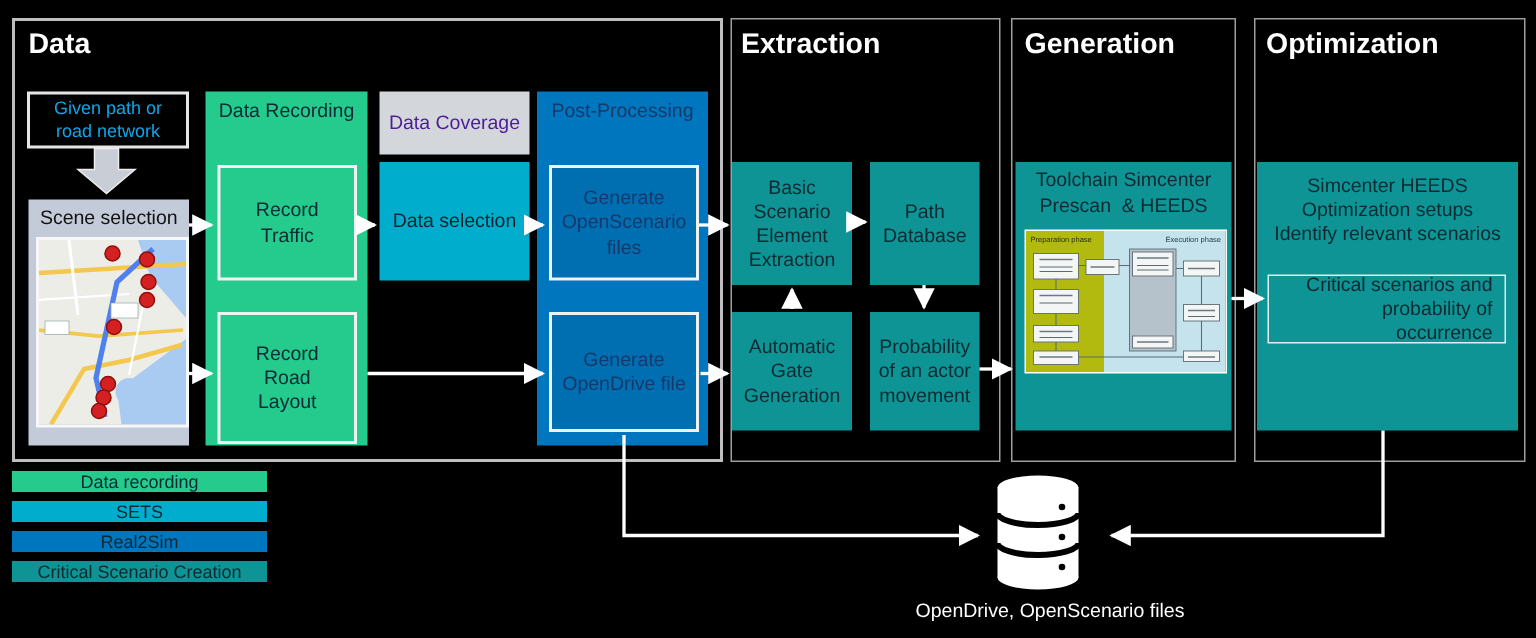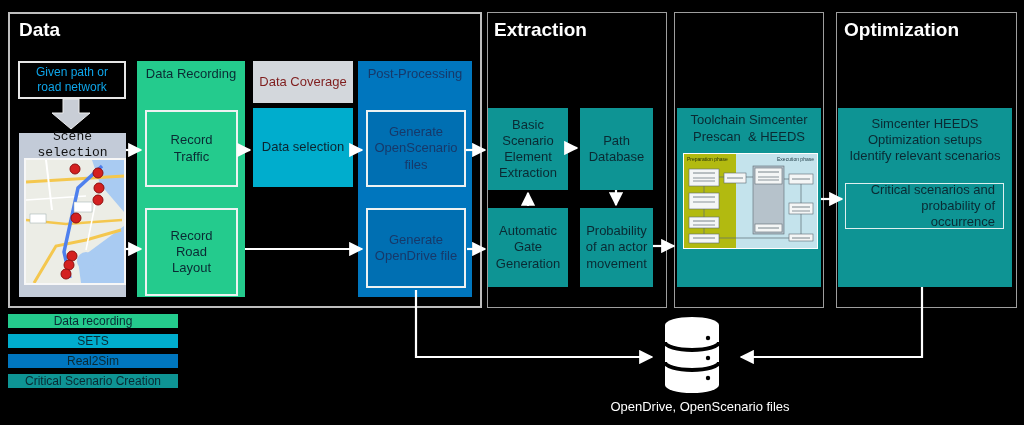--- a/index.html
+++ b/index.html
@@ -31,26 +31,27 @@
 
 <div id="stage">
 
   <div class="panel" style="left:8px;top:12px;width:474px;height:296px;border:2px solid #bebebe;"></div>
   <div class="panel" style="left:487px;top:12px;width:180px;height:296px;border:1.5px solid #9e9e9e;"></div>
   <div class="panel" style="left:674px;top:12px;width:150px;height:296px;border:1.5px solid #9e9e9e;"></div>
   <div class="panel" style="left:836px;top:12px;width:181px;height:296px;border:1.5px solid #9e9e9e;"></div>
 
   <div class="panel-title" style="left:19px;top:19px;">Data</div>
   <div class="panel-title" style="left:494px;top:19px;">Extraction</div>
+  <div class="panel-title" style="left:683px;top:19px;">Generation</div>
   <div class="panel-title" style="left:844px;top:19px;">Optimization</div>
 
   <div class="box fs12" style="left:18px;top:61px;width:108px;height:38px;background:#000;border:2px solid #e6e6e6;color:#0ea5e9;padding:0 6px;">Given path or road network</div>
 
   <div class="box" style="left: 19px; top: 133px; width: 107px; height: 164px; background-color: rgb(195, 203, 216);"></div>
-  <div class="box fs13" style="left:19px;top:137px;width:107px;height:16px;color:#111;font-family:Liberation Mono, monospace;">Scene selection</div>
+  <div class="box fs13" style="left:19px;top:137px;width:107px;height:16px;color:#111;">Scene selection</div>
   <svg style="position:absolute;left:24px;top:158px;border:2px solid #f7f7f7;" width="98" height="123" viewBox="0 0 98 123">
     <rect x="0" y="0" width="98" height="123" fill="#ecede6"></rect>
     <polygon points="66,0 98,0 98,52 74,24" fill="#a9cbf2"></polygon>
     <polygon points="52,100 98,66 98,123 55,123" fill="#a9cbf2"></polygon>
     <circle cx="60" cy="101" r="9" fill="#a9cbf2"></circle>
     <path d="M0,22 L98,16" stroke="#f4c74e" stroke-width="3" fill="none"></path>
     <path d="M0,60 L40,64 L96,60" stroke="#f4c74e" stroke-width="2.5" fill="none"></path>
     <path d="M8,123 L30,86 L60,80 L95,70" stroke="#f4c74e" stroke-width="3" fill="none"></path>
     <path d="M20,0 L26,50" stroke="#ffffff" stroke-width="2" fill="none"></path>
     <path d="M0,40 L60,36" stroke="#ffffff" stroke-width="1.5" fill="none"></path>
@@ -68,21 +69,21 @@
         <circle cx="43" cy="105" r="5" class="map-marker"></circle>
         <circle cx="40" cy="114" r="5" class="map-marker"></circle>
       </g>
   </svg>
 
   <div class="box" style="left: 137px; top: 61px; width: 108px; height: 236px; background-color: rgb(36, 203, 141);"></div>
   <div class="box fs13 dark-text" style="left:137px;top:66px;width:108px;height:16px;">Data Recording</div>
   <div class="box fs13 dark-text white-border" style="left:145px;top:110px;width:93px;height:77px;padding:0 8px;">Record Traffic</div>
   <div class="box fs13 dark-text white-border" style="left:145px;top:208px;width:93px;height:88px;padding:0 24px;">Record Road Layout</div>
 
-  <div class="box fs13" style="left: 253px; top: 61px; width: 100px; height: 42px; color: #7f1d1d; background-color: rgb(211, 215, 220);">Data Coverage</div>
+  <div class="box fs13" style="left: 253px; top: 61px; width: 100px; height: 42px; color: #4c1d95; background-color: rgb(211, 215, 220);">Data Coverage</div>
   <div class="box fs13" style="left: 253px; top: 108px; width: 100px; height: 79px; color: rgb(11, 36, 48); background-color: rgb(0, 173, 205);">Data selection</div>
 
   <div class="box" style="left: 358px; top: 61px; width: 114px; height: 236px; background-color: rgb(0, 118, 190);"></div>
   <div class="box fs13 navy-text" style="left:358px;top:66px;width:114px;height:16px;">Post-Processing</div>
   <div class="box fs13 navy-text white-border" style="left: 366px; top: 110px; width: 100px; height: 77px; padding: 0px 5px; background-color: rgb(0, 111, 178);">Generate OpenScenario files</div>
   <div class="box fs13 navy-text white-border" style="left: 366px; top: 208px; width: 100px; height: 80px; padding: 0px 5px; background-color: rgb(0, 111, 178);">Generate OpenDrive file</div>
 
   <div class="box fs13 dark-text" style="left: 488px; top: 108px; width: 80px; height: 82px; padding: 0px 4px; background-color: rgb(14, 148, 148);">Basic Scenario Element Extraction</div>
   <div class="box fs13 dark-text" style="left: 580px; top: 108px; width: 73px; height: 82px; padding: 0px 6px; background-color: rgb(14, 148, 148);">Path Database</div>
   <div class="box fs13 dark-text" style="left: 488px; top: 208px; width: 80px; height: 79px; padding: 4px 6px; background-color: rgb(14, 148, 148);">Automatic Gate Generation</div>

